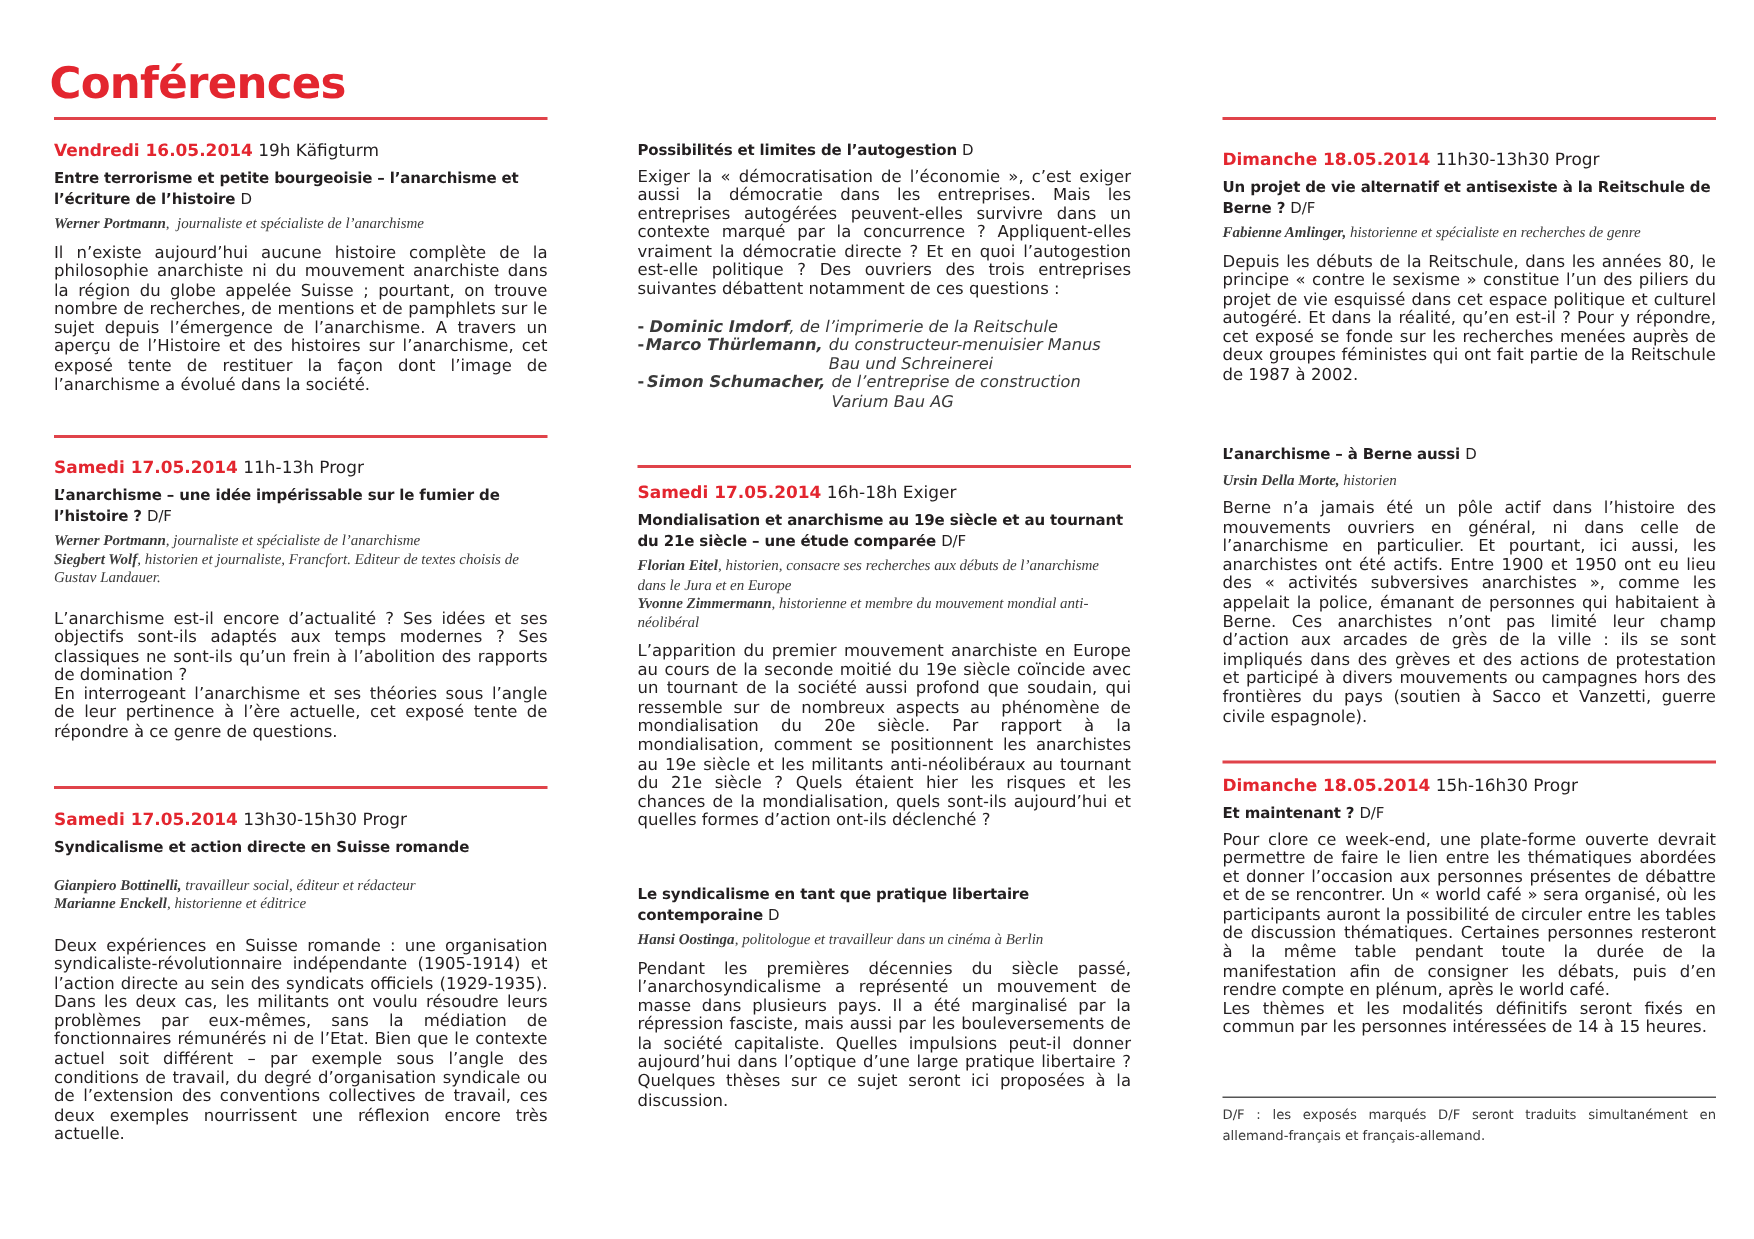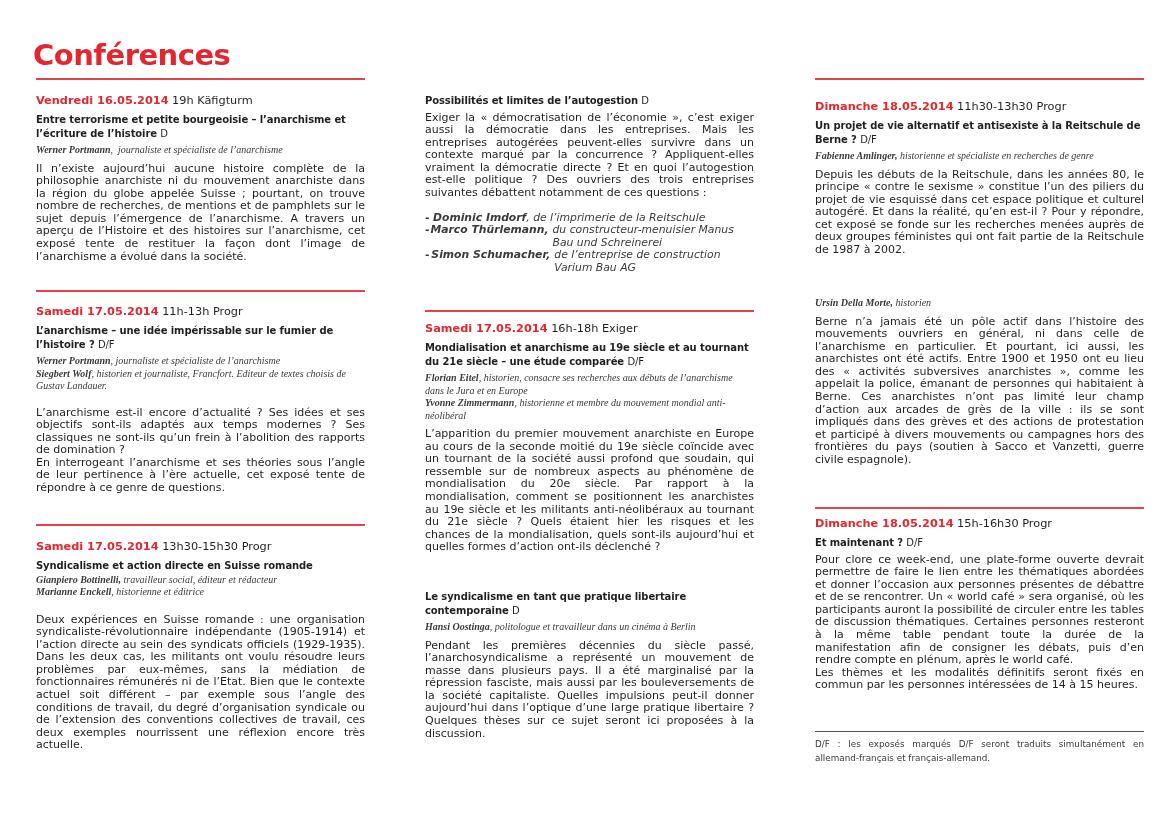--- a/index.html
+++ b/index.html
@@ -70,21 +70,21 @@
     </p>
     <div class="gap" style="height:8px"></div>
     <p class="body-text">L’anarchisme est-il encore d’actualité ? Ses idées et ses objectifs sont-ils adaptés aux temps modernes ? Ses classiques ne sont-ils qu’un frein à l’abolition des rapports de domination ?</p>
     <p class="body-text">En interrogeant l’anarchisme et ses théories sous l’angle de leur pertinence à l’ère actuelle, cet exposé tente de répondre à ce genre de questions.</p>
   </div>
 
   <div class="rule full" style="top:524px"></div>
 
   <div class="block" style="top:540px">
     <p class="date-line"><span class="date">Samedi 17.05.2014</span> <span class="time">13h30-15h30 Progr</span></p>
-    <p class="talk-title" style="margin-bottom:1px">Syndicalisme et action directe en Suisse romande</p>
+    <p class="talk-title" style="margin-bottom:12px">Syndicalisme et action directe en Suisse romande</p>
     <p class="speakers">
       <span class="speaker-line"><b>Gianpiero Bottinelli</b><b>,</b> <span>travailleur social, éditeur et rédacteur</span></span>
       <span class="speaker-line"><b>Marianne Enckell</b>, <span>historienne et éditrice</span></span>
     </p>
     <div class="gap" style="height:9px"></div>
     <p class="body-text">Deux expériences en Suisse romande : une organisation syndicaliste-révolutionnaire indépendante (1905-1914) et l’action directe au sein des syndicats officiels (1929-1935). Dans les deux cas, les militants ont voulu résoudre leurs problèmes par eux-mêmes, sans la médiation de fonctionnaires rémunérés ni de l’Etat. Bien que le contexte actuel soit différent – par exemple sous l’angle des conditions de travail, du degré d’organisation syndicale ou de l’extension des conventions collectives de travail, ces deux exemples nourrissent une réflexion encore très actuelle.</p>
   </div>
 </div>
 
 <div class="col col2">
@@ -138,20 +138,21 @@
   <div class="block" style="top:100px">
     <p class="date-line"><span class="date">Dimanche 18.05.2014</span> <span class="time">11h30-13h30 Progr</span></p>
     <p class="talk-title"><span>Un projet de vie alternatif et antisexiste à la Reitschule de Berne ?</span> <span class="lang">D/F</span></p>
     <p class="speakers">
       <span class="speaker-line"><b>Fabienne Amlinger,</b> <span>historienne et spécialiste en recherches de genre</span></span>
     </p>
     <p class="body-text">Depuis les débuts de la Reitschule, dans les années 80, le principe « contre le sexisme » constitue l’un des piliers du projet de vie esquissé dans cet espace politique et culturel autogéré. Et dans la réalité, qu’en est-il ? Pour y répondre, cet exposé se fonde sur les recherches menées auprès de deux groupes féministes qui ont fait partie de la Reitschule de 1987 à 2002.</p>
   </div>
 
   <div class="block" style="top:297px">
+    <p class="talk-title"><span>L’anarchisme – à Berne aussi</span> <span class="lang">D</span></p>
     <p class="speakers">
       <span class="speaker-line"><b>Ursin Della Morte,</b> <span>historien</span></span>
     </p>
     <p class="body-text">Berne n’a jamais été un pôle actif dans l’histoire des mouvements ouvriers en général, ni dans celle de l’anarchisme en particulier. Et pourtant, ici aussi, les anarchistes ont été actifs. Entre 1900 et 1950 ont eu lieu des « activités subversives anarchistes », comme les appelait la police, émanant de personnes qui habitaient à Berne. Ces anarchistes n’ont pas limité leur champ d’action aux arcades de grès de la ville : ils se sont impliqués dans des grèves et des actions de protestation et participé à divers mouvements ou campagnes hors des frontières du pays (soutien à Sacco et Vanzetti, guerre civile espagnole).</p>
   </div>
 
   <div class="rule full" style="top:507px"></div>
 
   <div class="block" style="top:517px">
     <p class="date-line"><span class="date">Dimanche 18.05.2014</span> <span class="time">15h-16h30 Progr</span></p>

